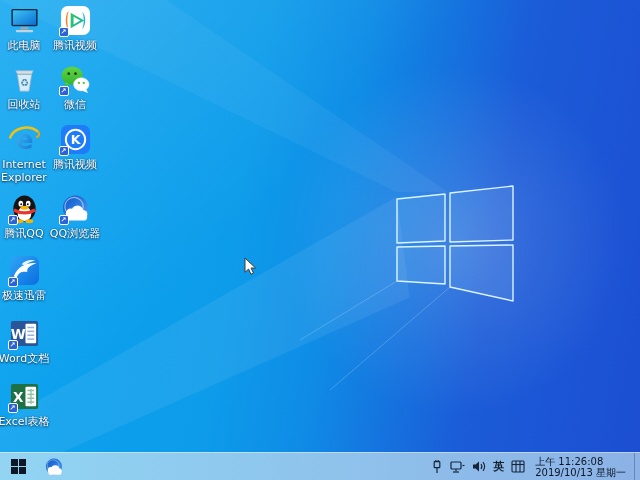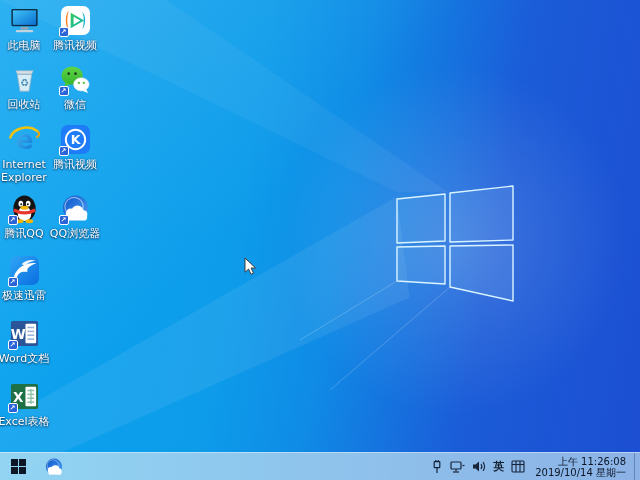--- a/index.html
+++ b/index.html
@@ -38,21 +38,21 @@
   
   .taskbar{position:absolute;left:0;bottom:0;width:640px;height:28px;
     background:linear-gradient(to right,rgba(150,214,243,.97),rgba(143,181,230,.97));
     border-top:1px solid rgba(255,255,255,.4);box-sizing:border-box;
     display:flex;align-items:center;}
   .tb-btn{height:28px;width:36px;display:flex;align-items:center;justify-content:center;}
   .tb-spacer{flex:1;}
   .tray{display:flex;align-items:center;gap:7px;margin-right:10px;}
   .tray .ticon{display:flex;align-items:center;justify-content:center;}
   .ime-lang{font-size:11px;font-weight:bold;color:#15202e;}
-  .clock{text-align:right;font-size:10px;line-height:11px;color:#0c1524;margin-right:8px;white-space:nowrap;}
+  .clock{text-align:left;font-size:10px;line-height:11px;color:#0c1524;margin-right:8px;white-space:nowrap;}
   .show-desktop{width:5px;height:28px;border-left:1px solid rgba(30,60,90,.35);}
 </style>
 </head>
 <body>
 
 <div class="desktop">
 
   <div class="bg-topleft"></div>
   <div class="bg-ray2"></div>
   <div class="bg-ray"></div>
@@ -337,19 +337,19 @@
             <line x1="5" y1="1" x2="5" y2="12"></line>
             <line x1="9" y1="1" x2="9" y2="12"></line>
             <line x1="1" y1="4.5" x2="13" y2="4.5"></line>
           </g>
         </svg>
       </span>
     </div>
 
     <div class="clock">
       <div>上午 11:26:08</div>
-      <div>2019/10/14 星期一</div>
+      <div>2019/10/13 星期一</div>
     </div>
 
     <div class="show-desktop"></div>
   </div>
 
 </div>
 
 </body></html>

